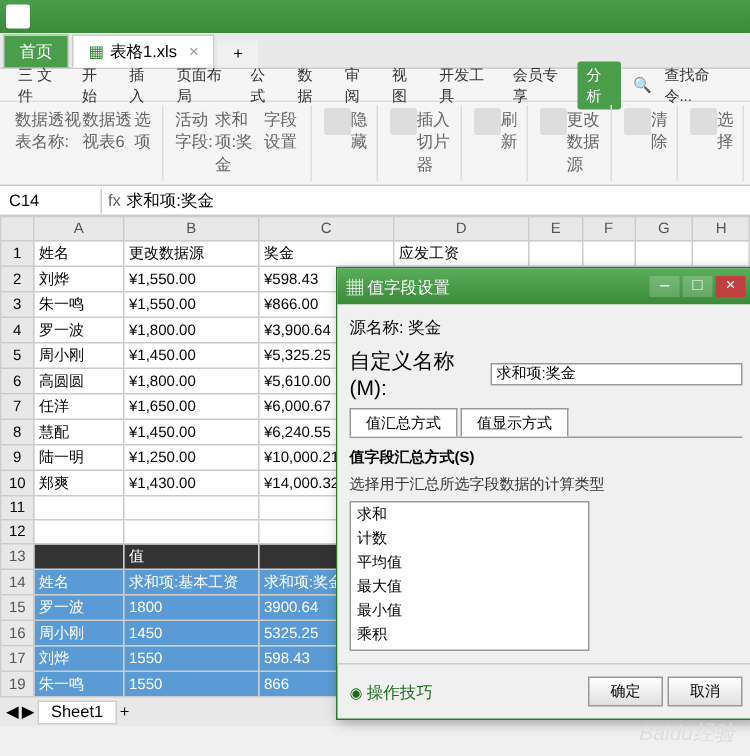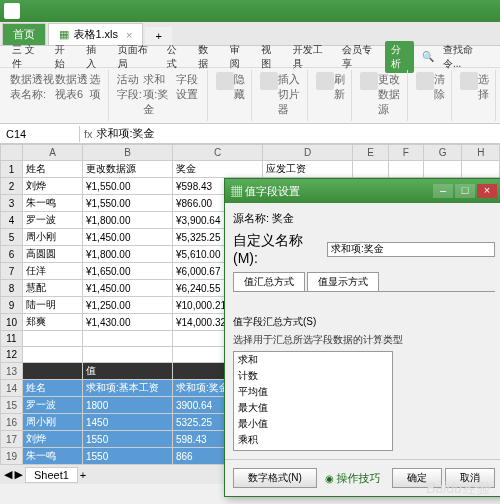--- a/index.html
+++ b/index.html
@@ -12,21 +12,21 @@
 .tab .x{color:#999;margin-left:4px}
 .ribbon-tabs{height:22px;background:#f5f5f5;display:flex;align-items:center;padding:0 6px;gap:2px;border-bottom:1px solid #ddd}
 .ribbon-tabs span{padding:2px 6px;color:#333;font-size:10px}
 .ribbon-tabs .active{background:#4a9d4a;color:#fff;border-radius:2px}
 .ribbon-tabs .search{margin-left:auto;display:flex;align-items:center;gap:2px}
 .ribbon{height:56px;background:#f5f5f5;display:flex;padding:2px 4px;gap:2px;border-bottom:1px solid #ccc}
 .rgroup{border-right:1px solid #ddd;padding:2px 6px;display:flex;flex-direction:row;font-size:9px;color:#666}
 .rgroup .icons{display:flex;gap:4px;margin-bottom:2px}
 .ricon{width:18px;height:18px;background:#ddd;border-radius:2px}
 .namebox-row{height:20px;background:#fff;display:flex;align-items:center;border-bottom:1px solid #ccc}
-.namebox{width:80px;border-right:1px solid #ccc;padding:2px 6px;background:#fff}
+.namebox{width:68px;border-right:1px solid #ccc;padding:2px 6px;background:#fff}
 .fx-area{display:flex;align-items:center;padding:0 4px;gap:4px}
 .fx-area .fx{color:#666}
 .grid{position:relative;background:#fff;overflow:auto;height:320px}
 table{border-collapse:collapse;width:100%}
 th,td{border:1px solid #ccc;padding:1px 3px;height:16px;font-size:10px;text-align:left;white-space:nowrap}
 th{background:#e8e8e8;color:#555;text-align:center;font-weight:normal}
 .rowhead{background:#e8e8e8;text-align:center;width:22px}
 .colA{width:60px}.colB{width:90px}.colC{width:90px}.colD{width:90px}
 td.num{text-align:left}
 tr.valhdr td{background:#333;color:#fff}
@@ -36,23 +36,23 @@
 .sheet-tabs .st{padding:1px 8px;background:#fff;border:1px solid #ccc}
 .dialog{position:absolute;left:224px;top:178px;width:280px;background:#f0f0f0;border:1px solid #2b7a2b;box-shadow:2px 2px 8px rgba(0,0,0,0.3)}
 .dlg-title{height:24px;background:linear-gradient(#5aad5a,#3a8a3a);color:#fff;display:flex;align-items:center;padding:0 6px;justify-content:space-between}
 .dlg-title .wbtn{display:flex;gap:2px}
 .dlg-title .wbtn span{width:20px;height:14px;display:inline-block;text-align:center;background:rgba(255,255,255,0.2)}
 .dlg-title .wbtn .close{background:#c04040}
 .dlg-body{padding:8px;background:#f0f0f0}
 .dlg-row{margin-bottom:6px;display:flex;align-items:center;gap:4px}
 .dlg-row label{width:90px;font-size:14px}
 .dlg-row input{flex:1;border:1px solid #999;padding:1px 3px;font-size:10px;background:#fff}
-.dlg-tabs{display:flex;border-bottom:1px solid #999;margin-bottom:23px}
+.dlg-tabs{display:flex;border-bottom:1px solid #999;margin-bottom:6px}
 .dlg-tabs span{padding:2px 10px;border:1px solid #999;border-bottom:none;background:#fff;font-size:10px;margin-right:2px}
-.dlg-section{font-size:10px;font-weight:normal;margin:4px 0}
+.dlg-section{font-size:10px;font-weight:bold;margin:4px 0}
 .dlg-hint{font-size:10px;color:#333;margin-bottom:4px}
 .dlg-list{border:1px solid #999;background:#fff;height:100px;overflow:auto;width:160px}
 .dlg-list div{padding:1px 4px;font-size:10px}
 .dlg-btns{display:flex;justify-content:space-between;align-items:center;padding:8px;border-top:1px solid #ccc}
 .dlg-btns .left{display:flex;gap:8px;align-items:center}
 .btn{padding:2px 14px;border:1px solid #999;background:linear-gradient(#fff,#e0e0e0);font-size:10px}
 .link{color:#1a6b1a;font-size:10px}
 .watermark{position:absolute;bottom:6px;right:10px;color:#ddd;font-size:14px;font-style:italic}
 </style>
 </head>
@@ -397,21 +397,20 @@
       <div>求和</div>
       <div>计数</div>
       <div>平均值</div>
       <div>最大值</div>
       <div>最小值</div>
       <div>乘积</div>
     </div>
   </div>
   <div class="dlg-btns">
     <div class="left">
-      <button class="btn">数字格式(N)</button>
       <span class="link">◉ <span>操作技巧</span></span>
     </div>
     <div>
       <button class="btn">确定</button>
       <button class="btn">取消</button>
     </div>
   </div>
 </div>
 
 <div class="watermark">Baidu经验</div>

